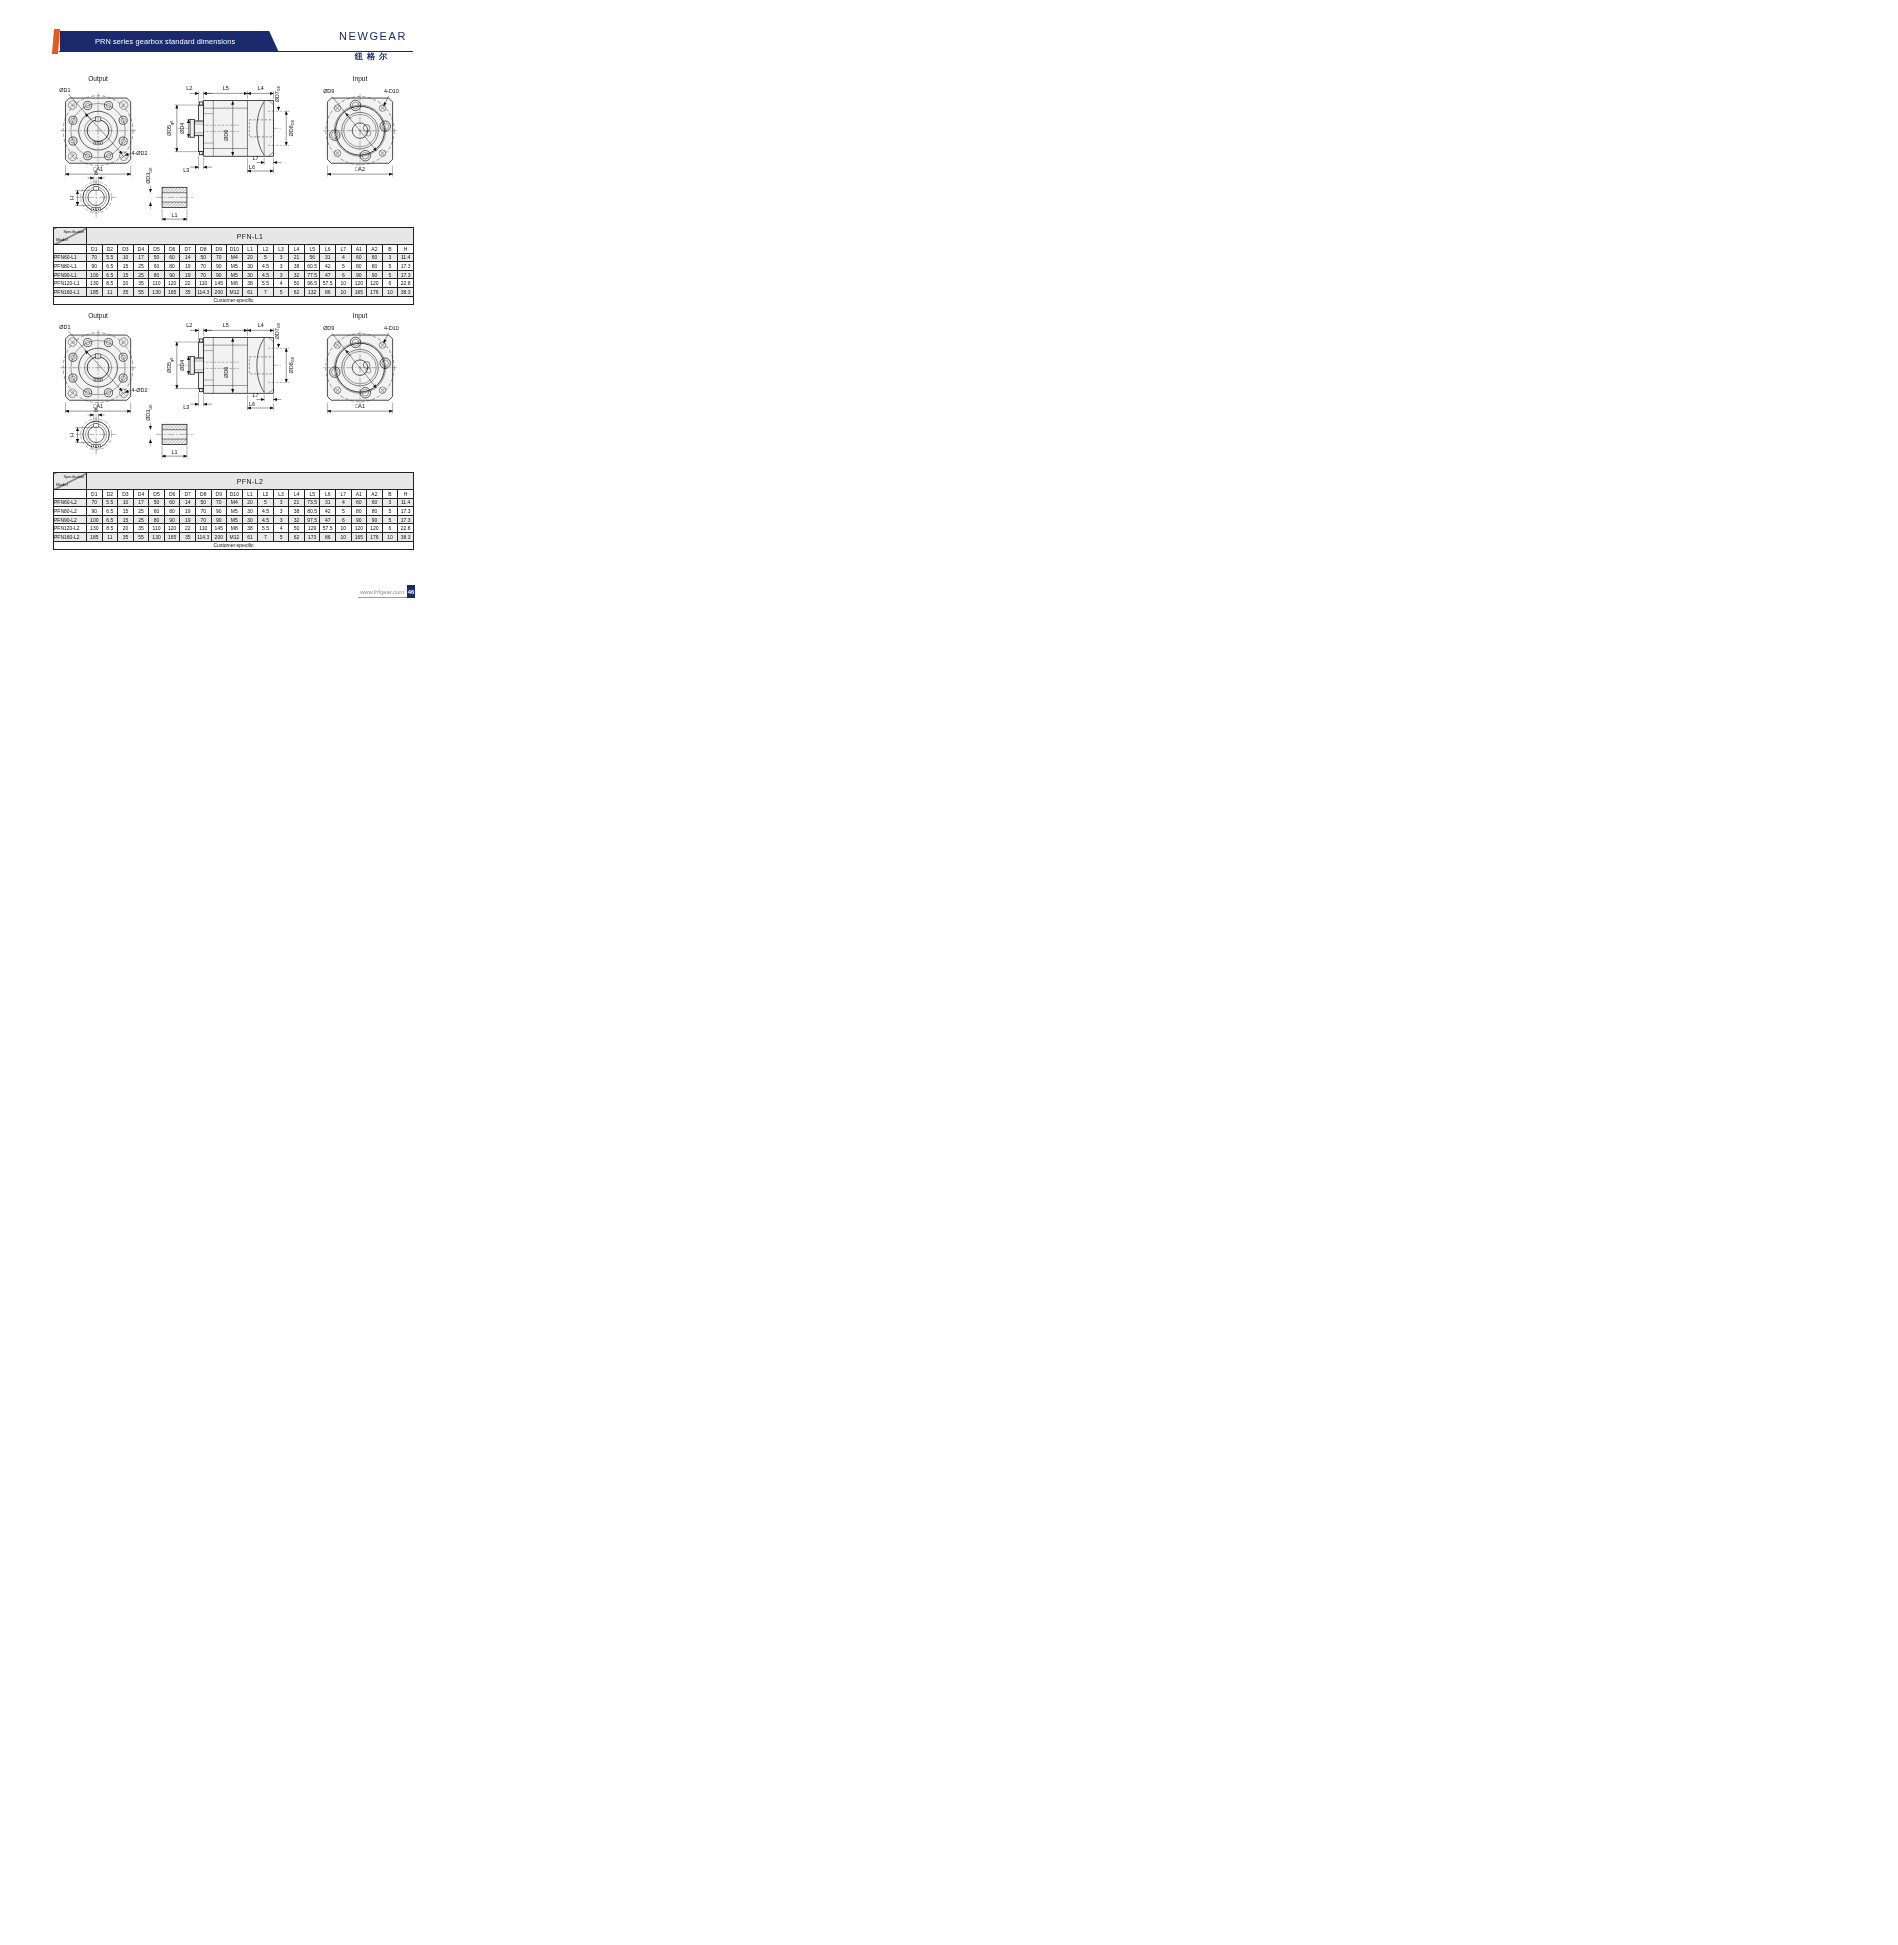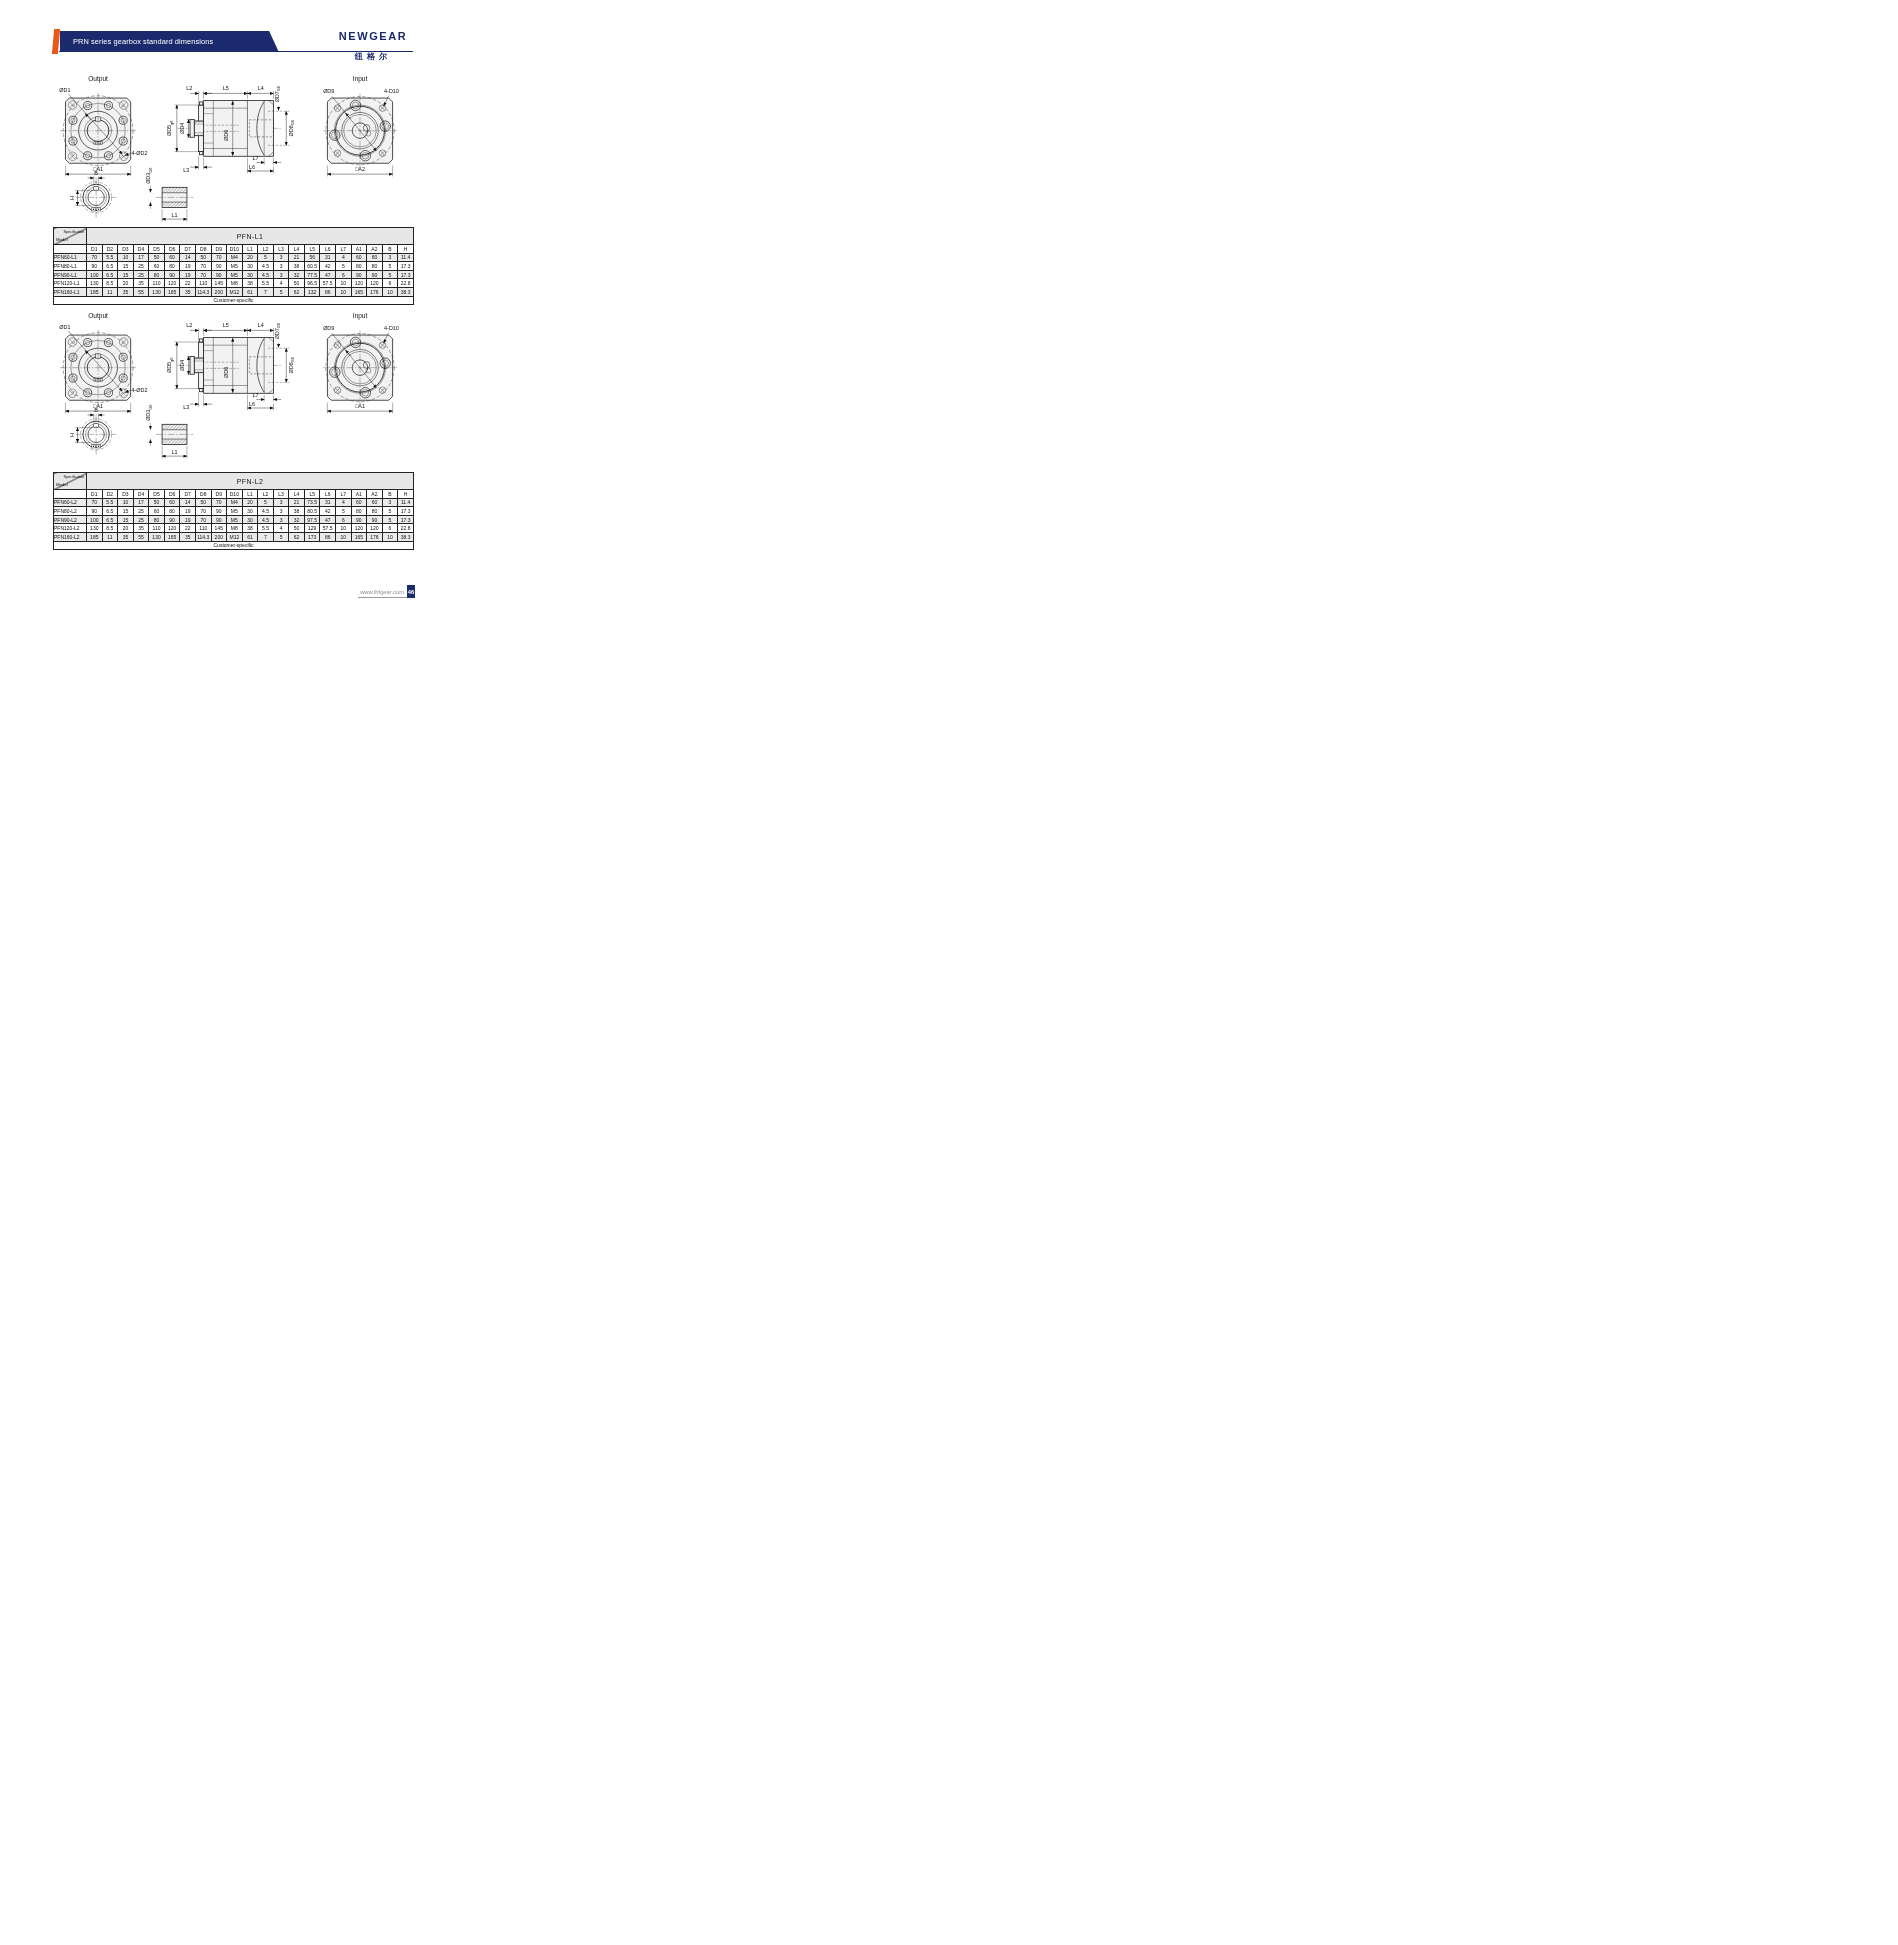--- a/index.html
+++ b/index.html
@@ -2,23 +2,23 @@
 <html style="font-size:6.2px"><head>
 <meta charset="utf-8">
 <style>
 *{box-sizing:border-box;margin:0;padding:0}
 html,body{background:#fff}
 body{width:453px;height:612px;position:relative;font-family:"Liberation Sans",sans-serif;color:#111;overflow:hidden}
 
 .orange-stripe{position:absolute;left:53px;top:29px;width:6.2px;height:25px;background:#e8581b;transform:skewX(-5deg)}
 .header-line{position:absolute;left:59px;top:51px;width:354px;height:1.2px;background:#1a2a6d}
 .banner{position:absolute;left:60px;top:31px;width:219px;height:21.4px;background:#1a2a6d;clip-path:polygon(0 0,95.5% 0,100% 100%,0 100%);display:flex;align-items:center}
-.banner-title{color:#fff;font-size:7.4px;font-weight:500;padding-left:13px;letter-spacing:0.1px;white-space:nowrap}
+.banner-title{color:#fff;font-size:7.4px;font-weight:500;padding-left:35px;letter-spacing:0.1px;white-space:nowrap}
 .brand{position:absolute;left:332px;top:30px;width:82px;text-align:center;color:#1a2a6d}
-.brand-en{font-size:11px;font-weight:700;letter-spacing:1.6px;white-space:nowrap}
+.brand-en{font-size:11px;font-weight:400;letter-spacing:1.6px;white-space:nowrap}
 .brand-cn{font-size:8.2px;font-weight:700;letter-spacing:3.9px;margin-top:9px;white-space:nowrap}
 
 .drawing{position:absolute;left:53px;width:361px;height:156px}
 #drawing1{top:74px}
 #drawing2{top:311px}
 svg text{font-family:"Liberation Sans",sans-serif;font-size:14px;fill:#111}
 .svg-title{font-size:17px}
 .sub{font-size:10px}
 .part{fill:#f2f2f2;stroke:#1a1a1a;stroke-width:2}
 .ln22{fill:none;stroke:#1a1a1a;stroke-width:2.2}

